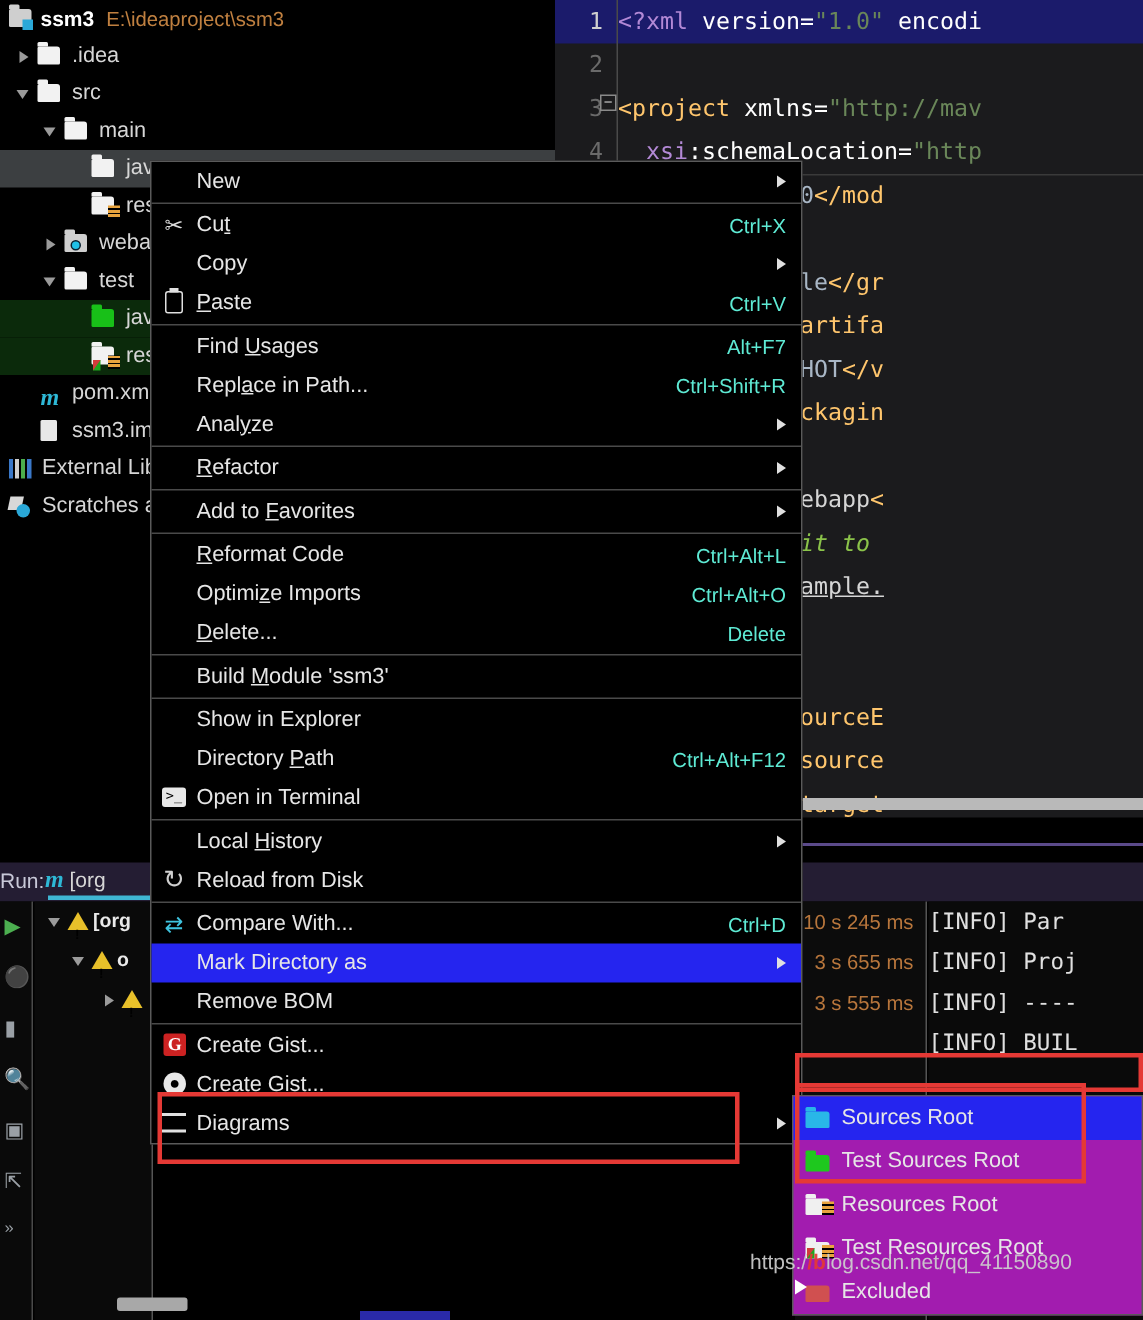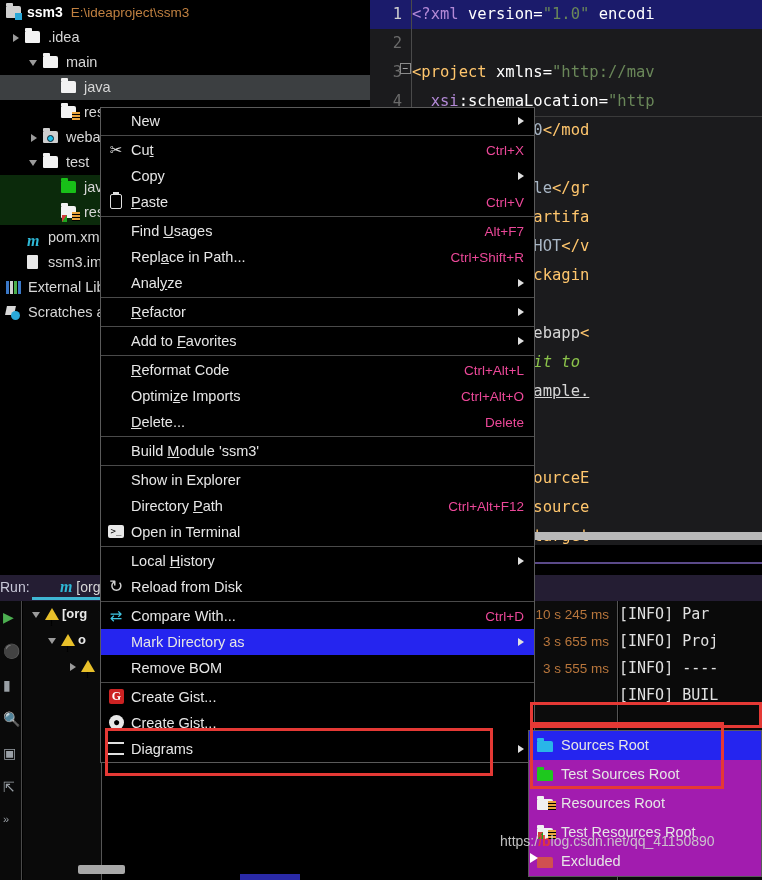--- a/index.html
+++ b/index.html
@@ -71,21 +71,21 @@
   .k-purple { color:#b389d6;} .k-todo { color:#8bc34a; font-style:italic;}
   .k-link { color:#d6d6d6; text-decoration:underline; }
   .fold { position:absolute; left:30px; width:11px; height:11px; border:1px solid #8a8a8a; color:#d0d0d0;
           font-size:10px; line-height:9px; text-align:center; font-family:"Liberation Sans",sans-serif;}
   .ed-sep { position:absolute; left:0; width:392px; height:1px; background:#3a3a3a; }
 
   
   #runpanel { position:absolute; left:0; top:575px; width:762px; height:305px; background:#000; }
   .run-header { position:absolute; left:0; top:0; width:762px; height:26px; background:#241d33; }
   .run-label { position:absolute; left:0; top:4px; color:#c8c8d8; font-size:14px;}
-  .run-tab { position:absolute; left:60px; top:3px; color:#d6d6d6; font-size:14px;}
+  .run-tab { position:absolute; left:30px; top:3px; color:#d6d6d6; font-size:14px;}
   .run-tab-underline { position:absolute; left:32px; top:22px; width:68px; height:3px; background:#3fb6d3;}
   .run-toolbar { position:absolute; left:0; top:26px; width:22px; height:279px; background:#0a0a0a;
       border-right:1px solid #4a4a4a;}
   .tb-ico { position:relative; width:22px; height:34px; }
   .tb-glyph { position:absolute; left:3px; top:8px; color:#9aa0a6; font-size:14px; }
   .run-tree { position:absolute; left:23px; top:26px; width:79px; height:279px; background:#0a0a0a;
      border-right:1px solid #555; color:#d6d6d6; font-size:13px;}
   .rt-row { height:26px; line-height:26px; white-space:nowrap; display:flex; align-items:center;}
   .warn-tri { display:inline-block; width:0;height:0;border-left:7px solid transparent;border-right:7px solid transparent;
      border-bottom:12px solid #e8c02a; position:relative; margin-right:3px;}
@@ -102,21 +102,21 @@
 
   
   #ctx-menu {
     position:absolute; left:100px; top:107px; width:435px; background:#000000;
     border:1px solid #5a5a5a; color:#e6e6e6; font-size:14.5px; z-index:50;
   }
   .mi { position:relative; height:26px; line-height:25px; padding-left:30px; padding-right:10px;
         white-space:nowrap; display:flex; align-items:center; }
   .mi.sel { background:#2525ef; }
   .mi-label { flex:1 1 auto; }
-  .mi-accel { color:#ec4899; font-size:13.5px; padding-left:16px;}
+  .mi-accel { color:#5eead4; font-size:13.5px; padding-left:16px;}
   .mi-arrow { position:absolute; right:10px; top:9px; width:0;height:0;
       border-left:6px solid #e0e0e0; border-top:4px solid transparent; border-bottom:4px solid transparent;}
   .mi-sep { height:1px; background:#4a4a4a; margin:1px 0;}
   .mi-ico { position:absolute; left:6px; top:4px; width:18px; height:18px; color:#dcdcdc;
      font-size:14px; line-height:18px; text-align:center; }
   .u { text-decoration:underline; }
   .ico-scissors::before { content:"\2702"; font-size:15px;}
   .ico-clip { position:absolute; left:9px; top:5px; width:12px;height:15px;border:1.6px solid #e0e0e0;border-radius:2px;}
   .ico-clip::before{content:"";position:absolute;left:2px;top:-3px;width:6px;height:3px;background:#e0e0e0;}
   .ico-term { position:absolute; left:7px; top:6px; width:16px;height:13px;background:#e8e8e8;border-radius:2px;
@@ -181,20 +181,27 @@
     </div>
 
     <div class="tree-row" style="padding-left:10px;">
       <span class="tw right"></span>
       <span class="ico">
           <span class="folder"></span>
         </span>
       <span class="tlabel">.idea</span>
     </div>
 
+    <div class="tree-row" style="padding-left:10px;">
+      <span class="tw down"></span>
+      <span class="ico">
+          <span class="folder"></span>
+        </span>
+      <span class="tlabel">src</span>
+    </div>
 
     <div class="tree-row" style="padding-left:28px;">
       <span class="tw down"></span>
       <span class="ico">
           <span class="folder"></span>
         </span>
       <span class="tlabel">main</span>
     </div>
 
     <div class="tree-row sel-grey" style="padding-left:46px;">

